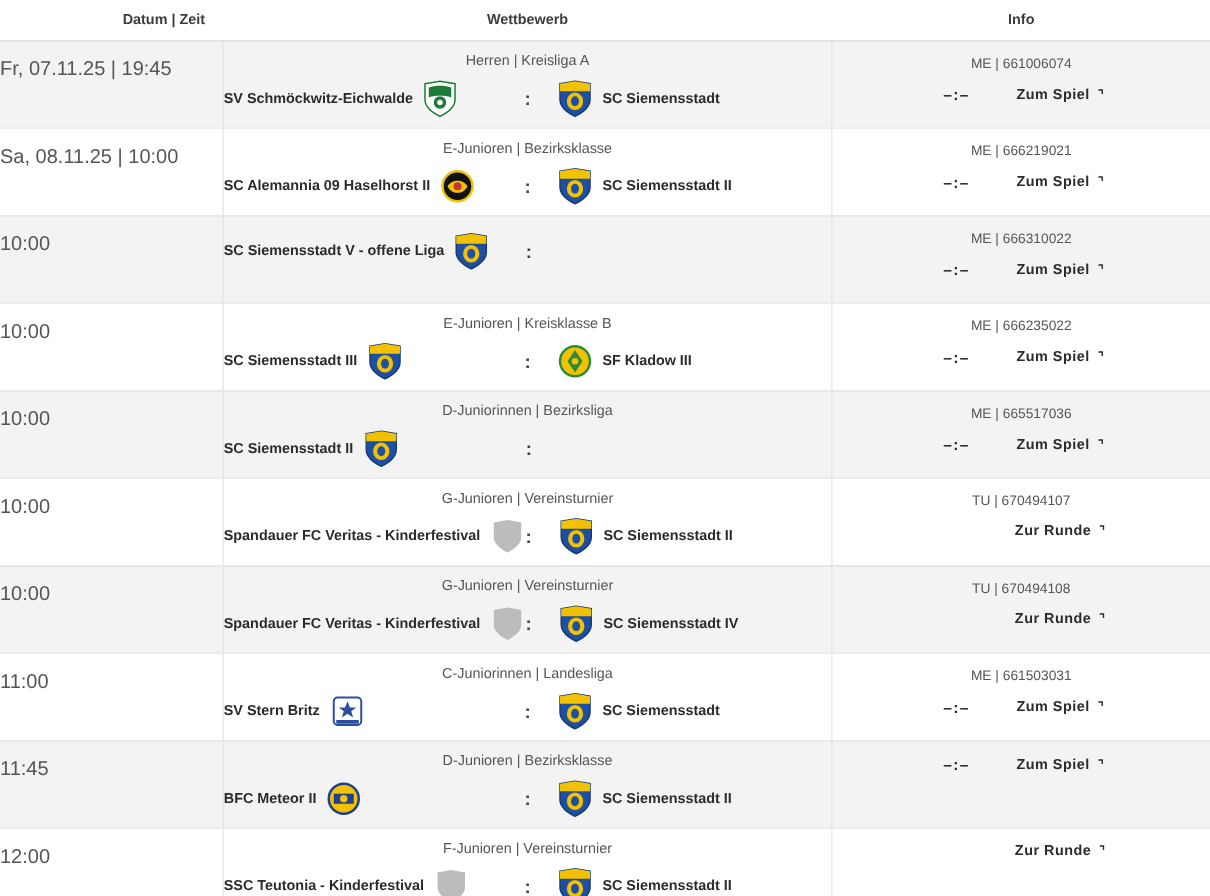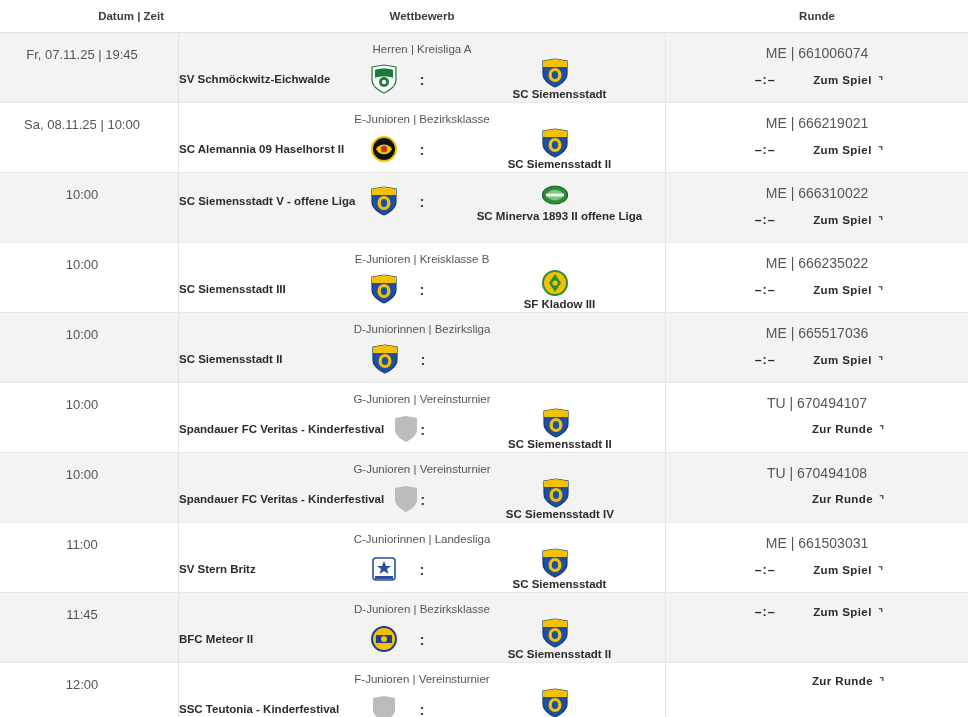--- a/index.html
+++ b/index.html
@@ -57,22 +57,22 @@
     height: 69px;
     border-bottom: 1px solid #e8e8e8;
   }
   .match-row.alt { background: #f3f3f3; }
   .match-row.plain { background: #ffffff; }
 
   .cell-date {
     width: 178px;
     box-sizing: border-box;
     padding: 14px 14px 0 0;
-    text-align: center;
-    font-size: 13px;
+    text-align: left;
+    font-size: 16px;
     color: #555555;
   }
   .cell-comp {
     width: 488px;
     box-sizing: border-box;
     border-left: 1px solid #e4e4e4;
     border-right: 1px solid #e4e4e4;
     position: relative;
     padding-top: 10px;
   }
@@ -86,22 +86,22 @@
     display: flex;
     align-items: center;
     height: 36px;
   }
   .team {
     display: flex;
     align-items: center;
     width: 226px;
     box-sizing: border-box;
   }
-  .team.home { justify-content: space-between; padding-right: 6px; }
-  .team.away { justify-content: flex-start; padding-left: 6px; flex-direction: column; }
+  .team.home { justify-content: flex-start; padding-right: 6px; }
+  .team.away { justify-content: flex-start; padding-left: 6px; }
   .team-name {
     font-size: 11.5px;
     font-weight: bold;
     color: #2b2b2b;
     white-space: nowrap;
   }
   .team.home .team-name { margin-right: 8px; }
   .team.away .team-name { margin-left: 8px; }
   .colon {
     width: 36px;
@@ -119,21 +119,21 @@
   }
   .crest svg { display: block; width: 28px; height: 30px; }
 
   .cell-info {
     width: 302px;
     box-sizing: border-box;
     padding-top: 12px;
     text-align: center;
   }
   .info-id {
-    font-size: 14px;
+    font-size: 11px;
     color: #555555;
     margin-bottom: 12px;
   }
   .info-line {
     display: flex;
     align-items: center;
     justify-content: center;
     gap: 34px;
     font-size: 11.5px;
   }
@@ -161,21 +161,21 @@
   }
 </style>
 </head>
 <body>
 
 <div id="page">
 
   <div class="header-row">
     <div class="col-date">Datum | Zeit</div>
     <div class="col-comp">Wettbewerb</div>
-    <div class="col-info">Runde</div>
+    <div class="col-info">Info</div>
   </div>
 
   <div id="rows">
       <div class="match-row alt">
     <div class="cell-date">Fr, 07.11.25 | 19:45</div>
     <div class="cell-comp">
       <div class="comp-title">Herren | Kreisliga A</div>
       <div class="teams">
         <div class="team home">
           <span class="team-name">SV Schmöckwitz-Eichwalde</span>
@@ -256,30 +256,20 @@
           <span class="crest">
                 <svg viewBox="0 0 28 30">
         <path d="M2 3 L14 1 L26 3 L26 16 C26 24 14 29 14 29 C14 29 2 24 2 16 Z" fill="#1f4fa0" stroke="#173b78" stroke-width="1.2"></path>
         <path d="M2 3 L14 1 L26 3 L26 9 L2 9 Z" fill="#f2c200"></path>
         <ellipse cx="14" cy="17" rx="6.5" ry="7" fill="#f2c200"></ellipse>
         <ellipse cx="14" cy="17" rx="3.2" ry="4" fill="#1f4fa0"></ellipse>
       </svg>
               </span>
         </div>
         <div class="colon">:</div>
-        <div class="team away">
-          <span class="crest">
-                <svg viewBox="0 0 28 30">
-        <ellipse cx="14" cy="15" rx="12.5" ry="9" fill="#2e8b3a" stroke="#1c6026" stroke-width="1.2"></ellipse>
-        <ellipse cx="14" cy="15" rx="8" ry="5.2" fill="#7ec47f"></ellipse>
-        <rect x="5" y="13.5" width="18" height="3" fill="#ffffff" opacity="0.85"></rect>
-      </svg>
-              </span>
-          <span class="team-name">SC Minerva 1893 II offene Liga</span>
-        </div>
       </div>
     </div>
     <div class="cell-info">
       <div class="info-id">ME | 666310022</div>
       <div class="info-line">
         <span class="score">–:–</span>
         <a class="link" href="#"><span>Zum Spiel</span><span class="arrow">⌜</span></a>
       </div>
     </div>
       </div>

